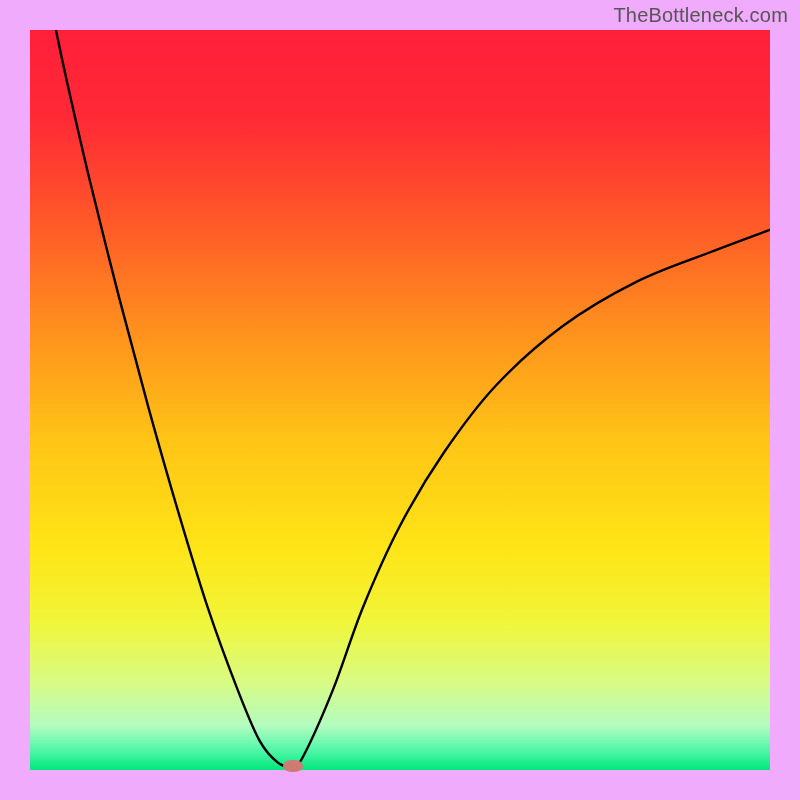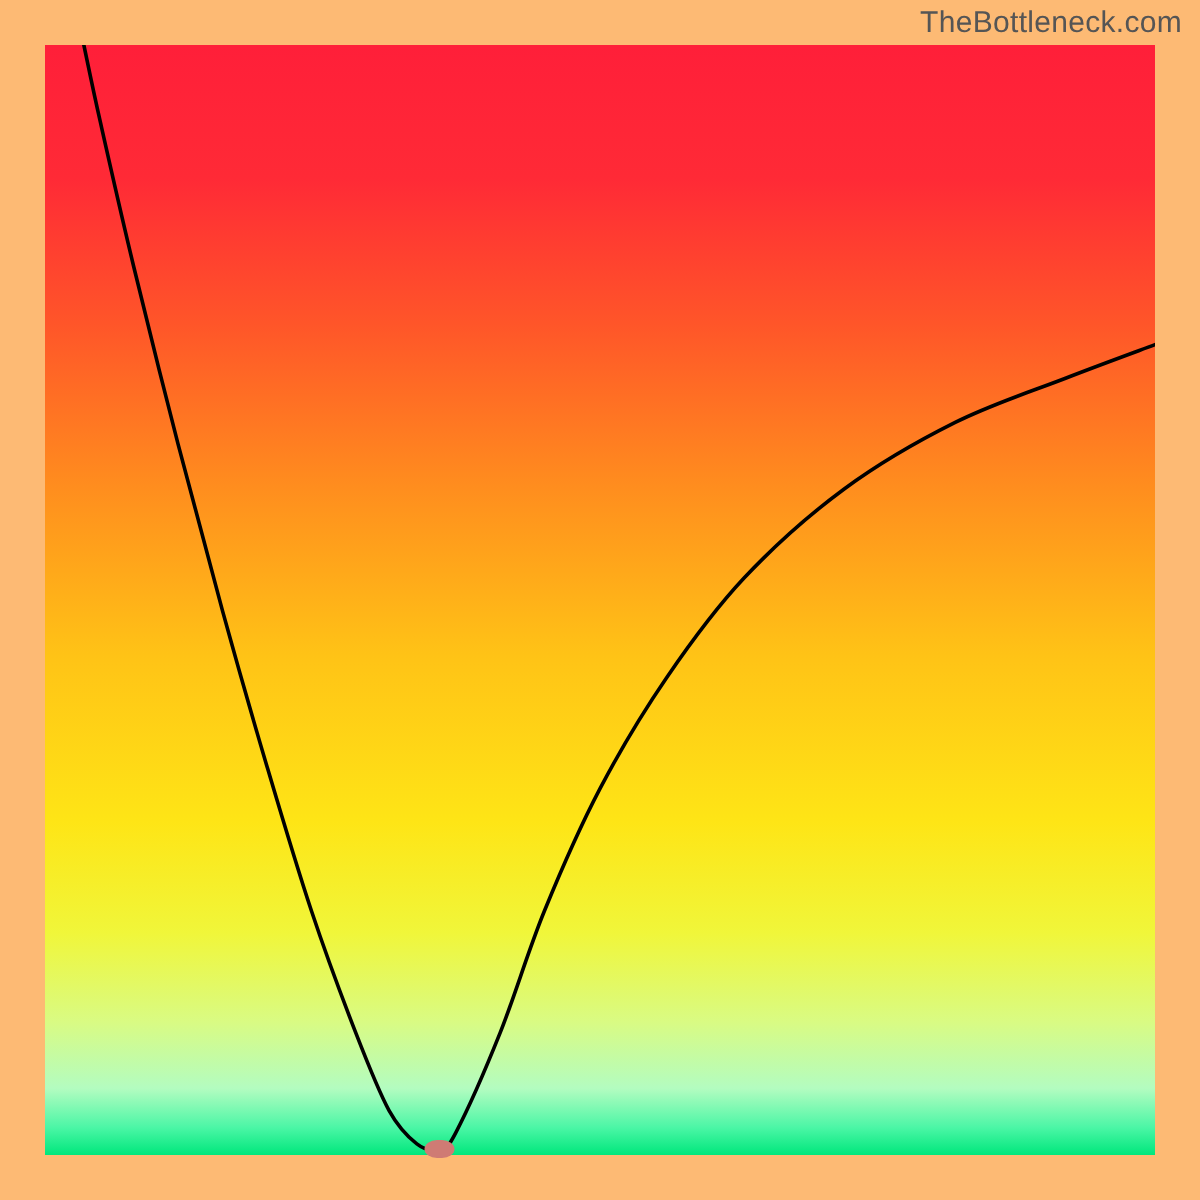--- a/index.html
+++ b/index.html
@@ -7,21 +7,21 @@
     padding: 0;
     width: 800px;
     height: 800px;
     overflow: hidden;
     font-family: Arial, Helvetica, sans-serif;
   }
   .container {
     position: relative;
     width: 800px;
     height: 800px;
-    background: #fdba74;
+    background: #f0abfc;
   }
   .watermark {
     position: absolute;
     top: 4px;
     right: 12px;
     color: #555;
     font-size: 20px;
     letter-spacing: 0.2px;
     z-index: 10;
   }

